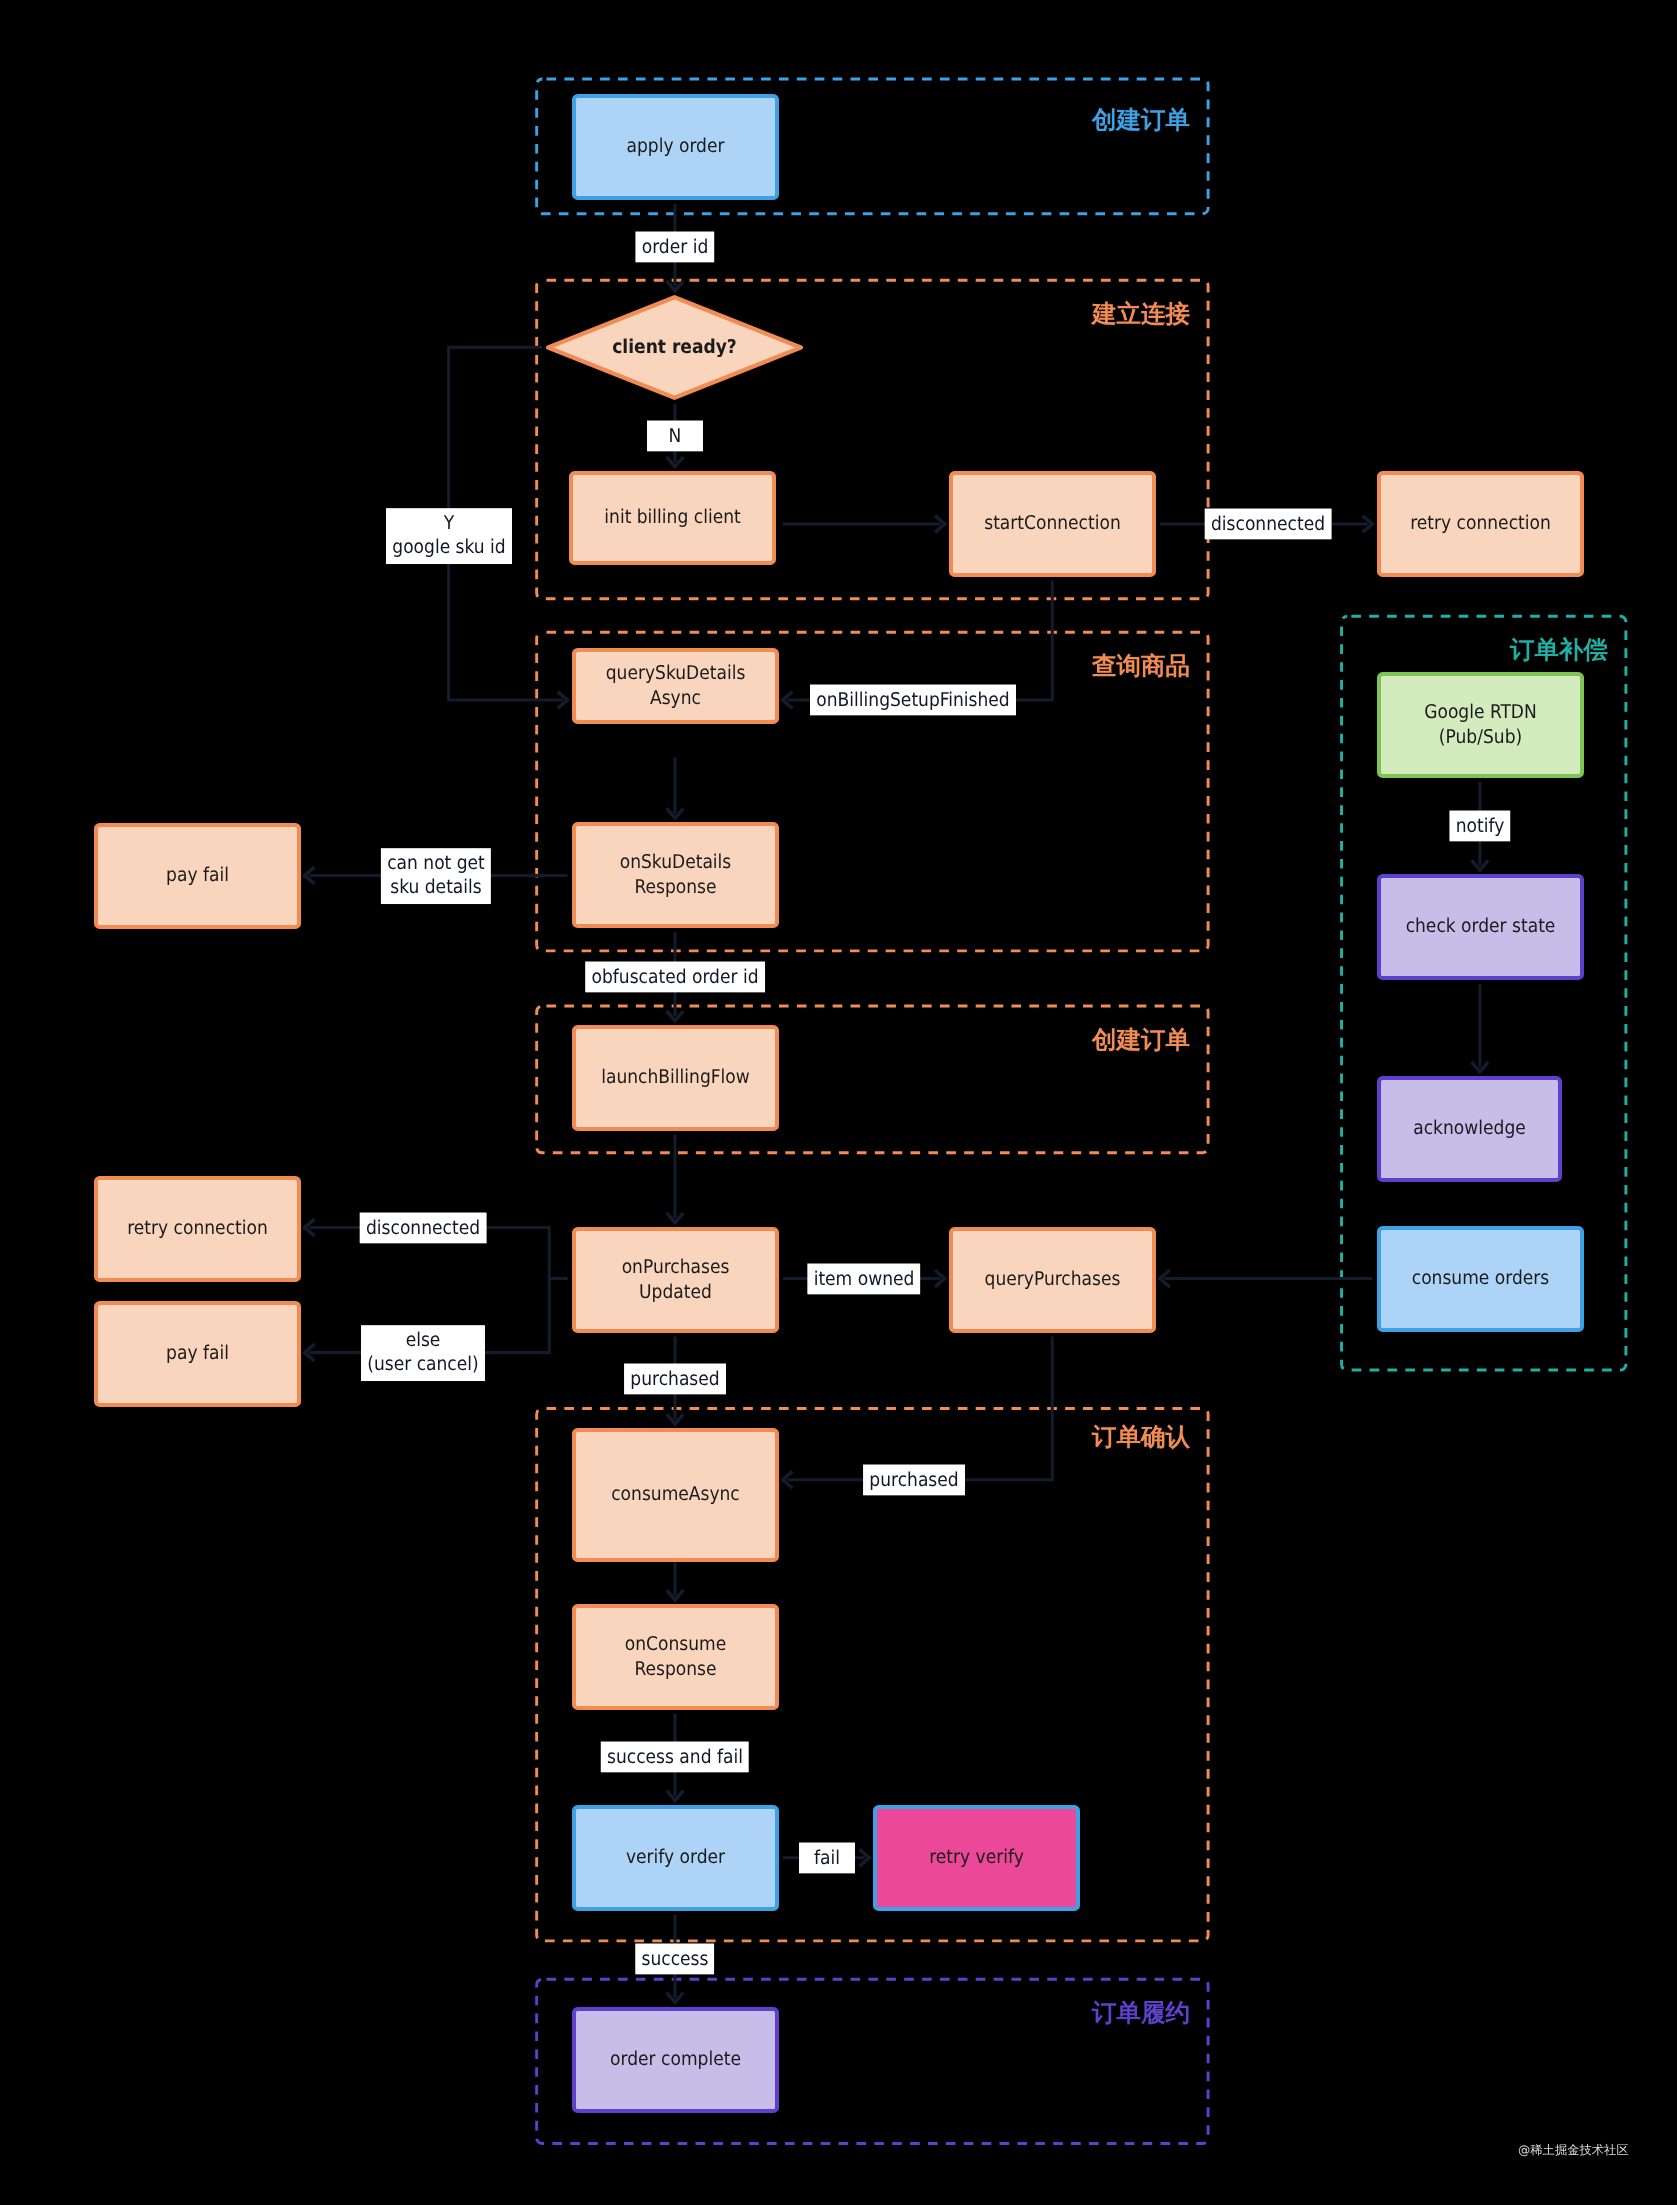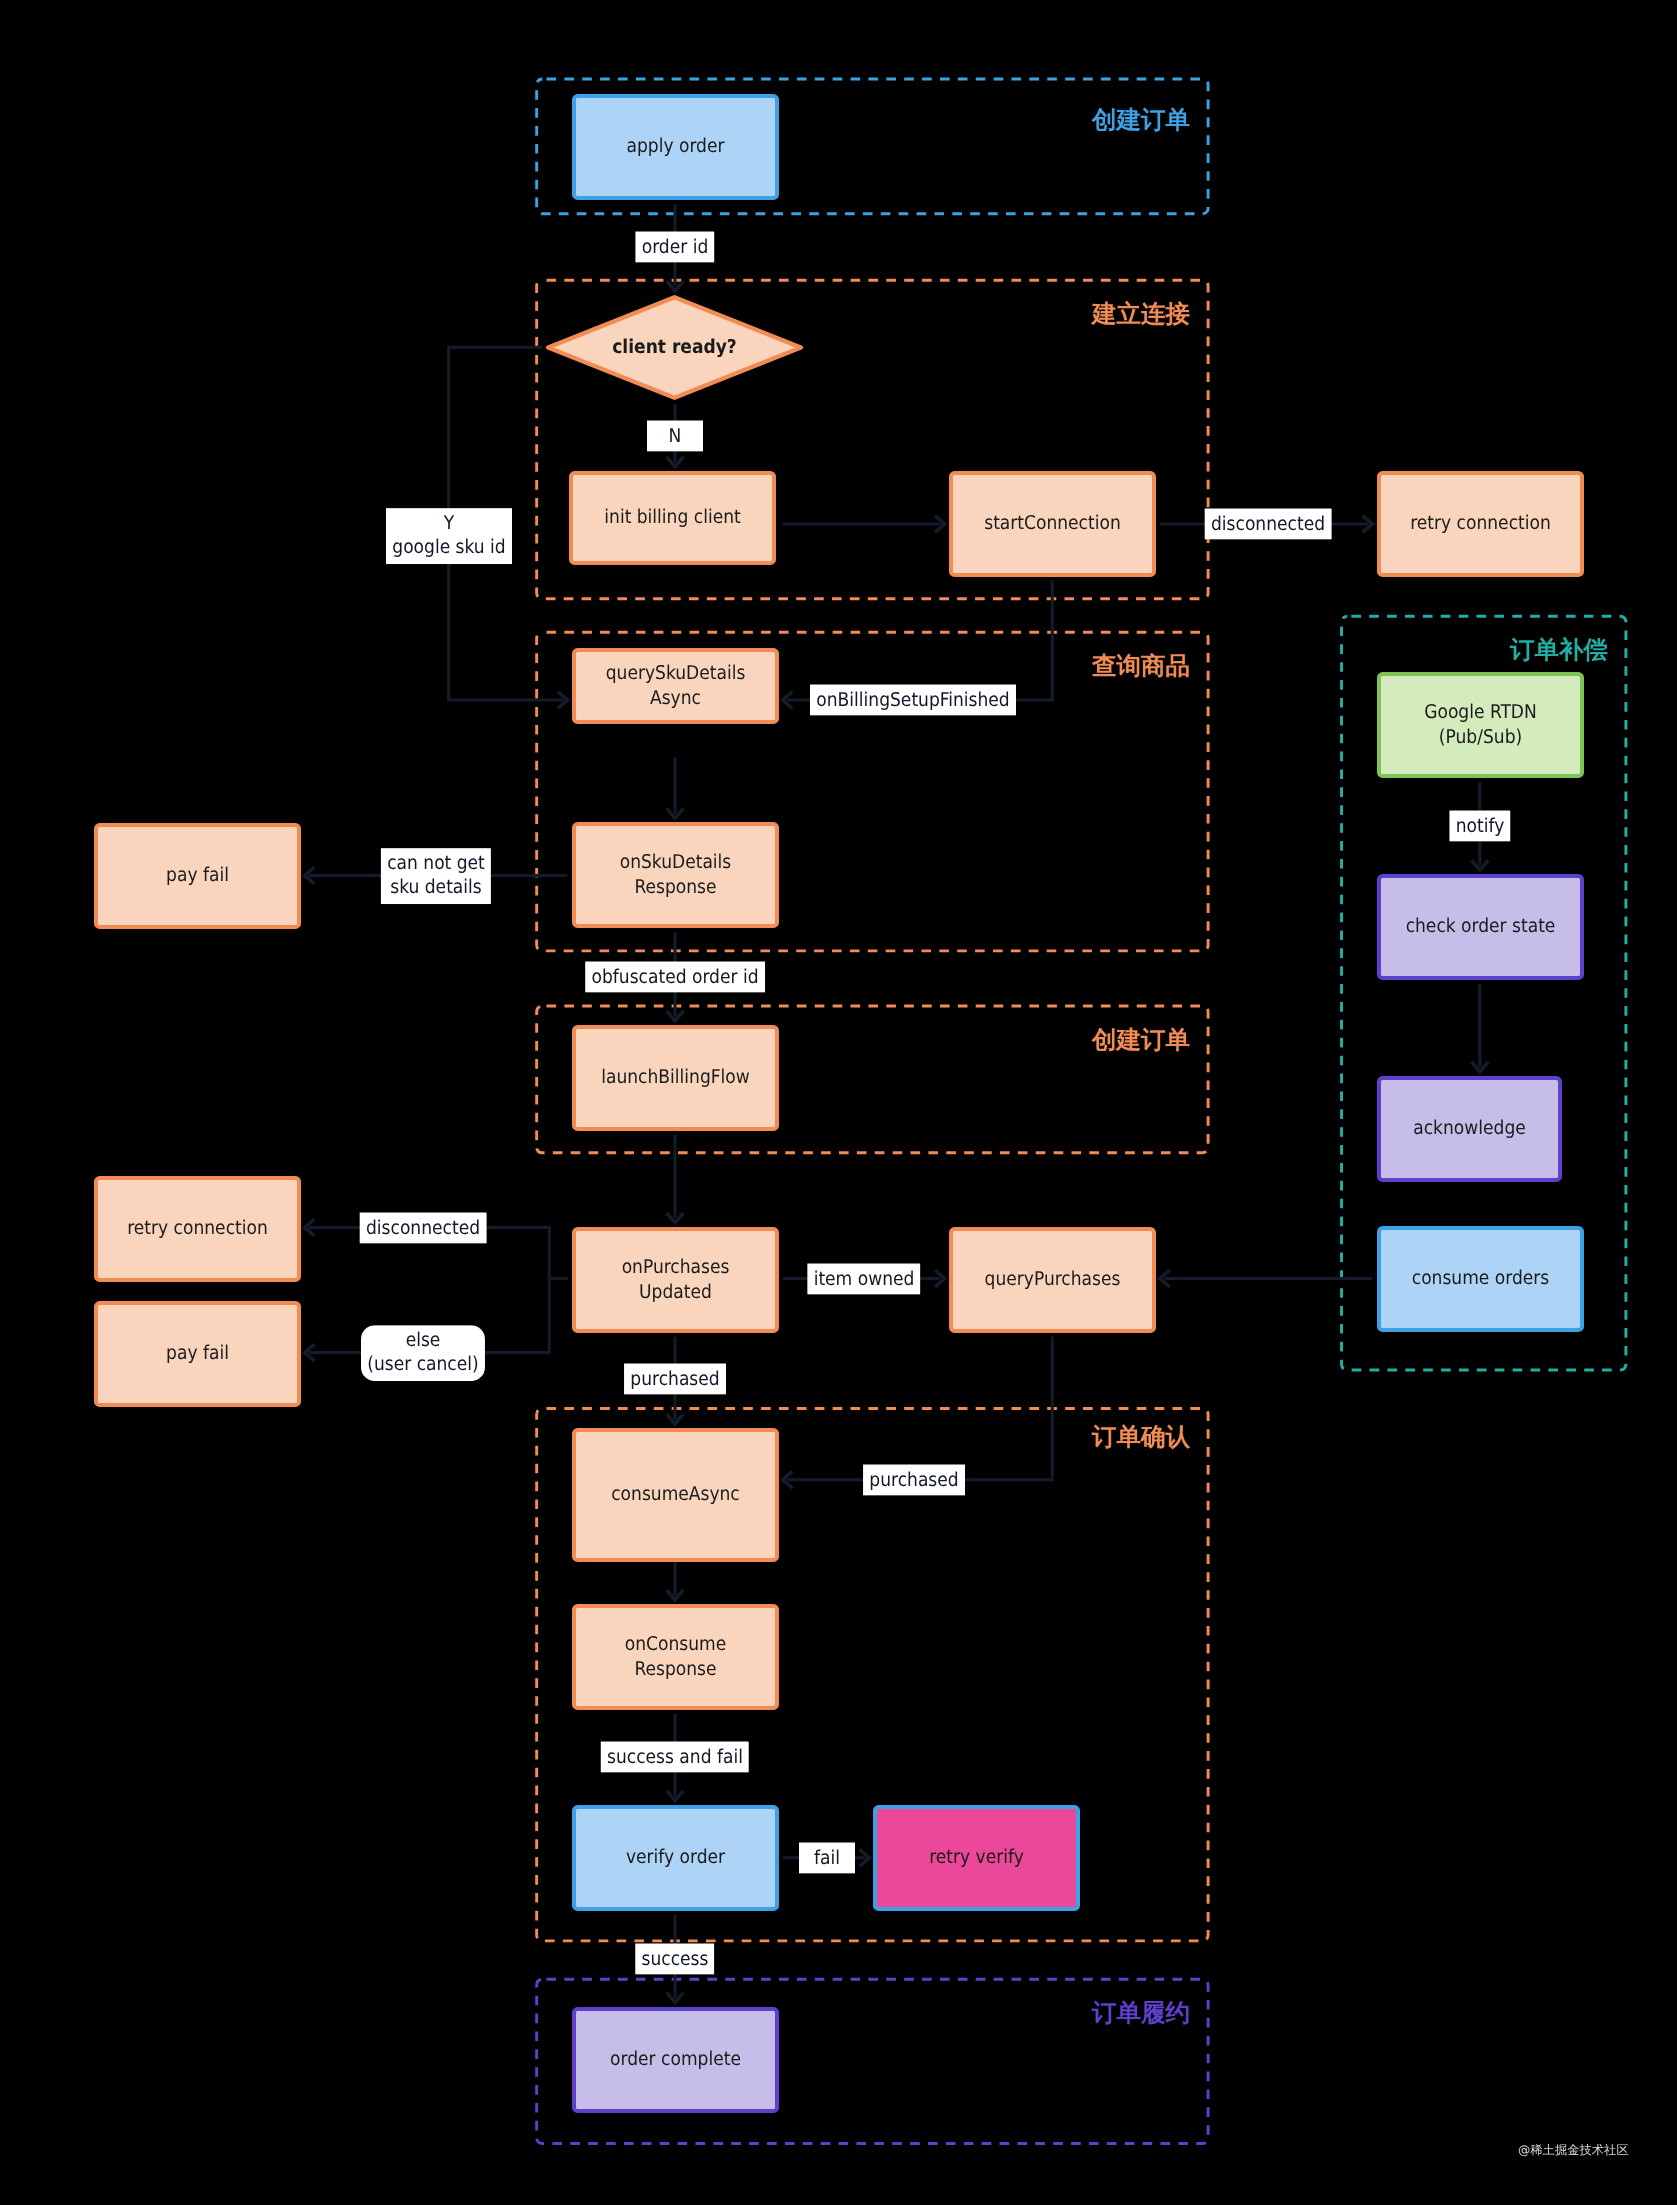--- a/index.html
+++ b/index.html
@@ -172,21 +172,21 @@
 <div class="elabel" style="left:675px;top:247px;transform:translate(-50%,-50%) translateZ(0);">order id</div>
 <div class="elabel" style="left:675px;top:436px;transform:translate(-50%,-50%) translateZ(0);">N</div>
 <div class="elabel" style="left:449px;top:536px;transform:translate(-50%,-50%) translateZ(0);">Y
 google sku id</div>
 <div class="elabel" style="left:1268px;top:524px;transform:translate(-50%,-50%) translateZ(0);">disconnected</div>
 <div class="elabel" style="left:913px;top:700px;transform:translate(-50%,-50%) translateZ(0);">onBillingSetupFinished</div>
 <div class="elabel" style="left:436px;top:876px;transform:translate(-50%,-50%) translateZ(0);">can not get
 sku details</div>
 <div class="elabel" style="left:675px;top:977px;transform:translate(-50%,-50%) translateZ(0);">obfuscated order id</div>
 <div class="elabel" style="left:423px;top:1228px;transform:translate(-50%,-50%) translateZ(0);">disconnected</div>
-<div class="elabel" style="left:423px;top:1353px;transform:translate(-50%,-50%) translateZ(0);border-radius:14px;">else
+<div class="elabel" style="left:423px;top:1353px;transform:translate(-50%,-50%) translateZ(0);">else
 (user cancel)</div>
 <div class="elabel" style="left:864px;top:1279px;transform:translate(-50%,-50%) translateZ(0);">item owned</div>
 <div class="elabel" style="left:675px;top:1379px;transform:translate(-50%,-50%) translateZ(0);">purchased</div>
 <div class="elabel" style="left:1480px;top:826px;transform:translate(-50%,-50%) translateZ(0);">notify</div>
 <div class="elabel" style="left:914px;top:1480px;transform:translate(-50%,-50%) translateZ(0);">purchased</div>
 <div class="elabel" style="left:675px;top:1757px;transform:translate(-50%,-50%) translateZ(0);">success and fail</div>
 <div class="elabel" style="left:827px;top:1858px;transform:translate(-50%,-50%) translateZ(0);">fail</div>
 <div class="elabel" style="left:675px;top:1959px;transform:translate(-50%,-50%) translateZ(0);">success</div>
 <div class="wm" style="left:1518px;top:2142px;">@稀土掘金技术社区</div>
 </div>

